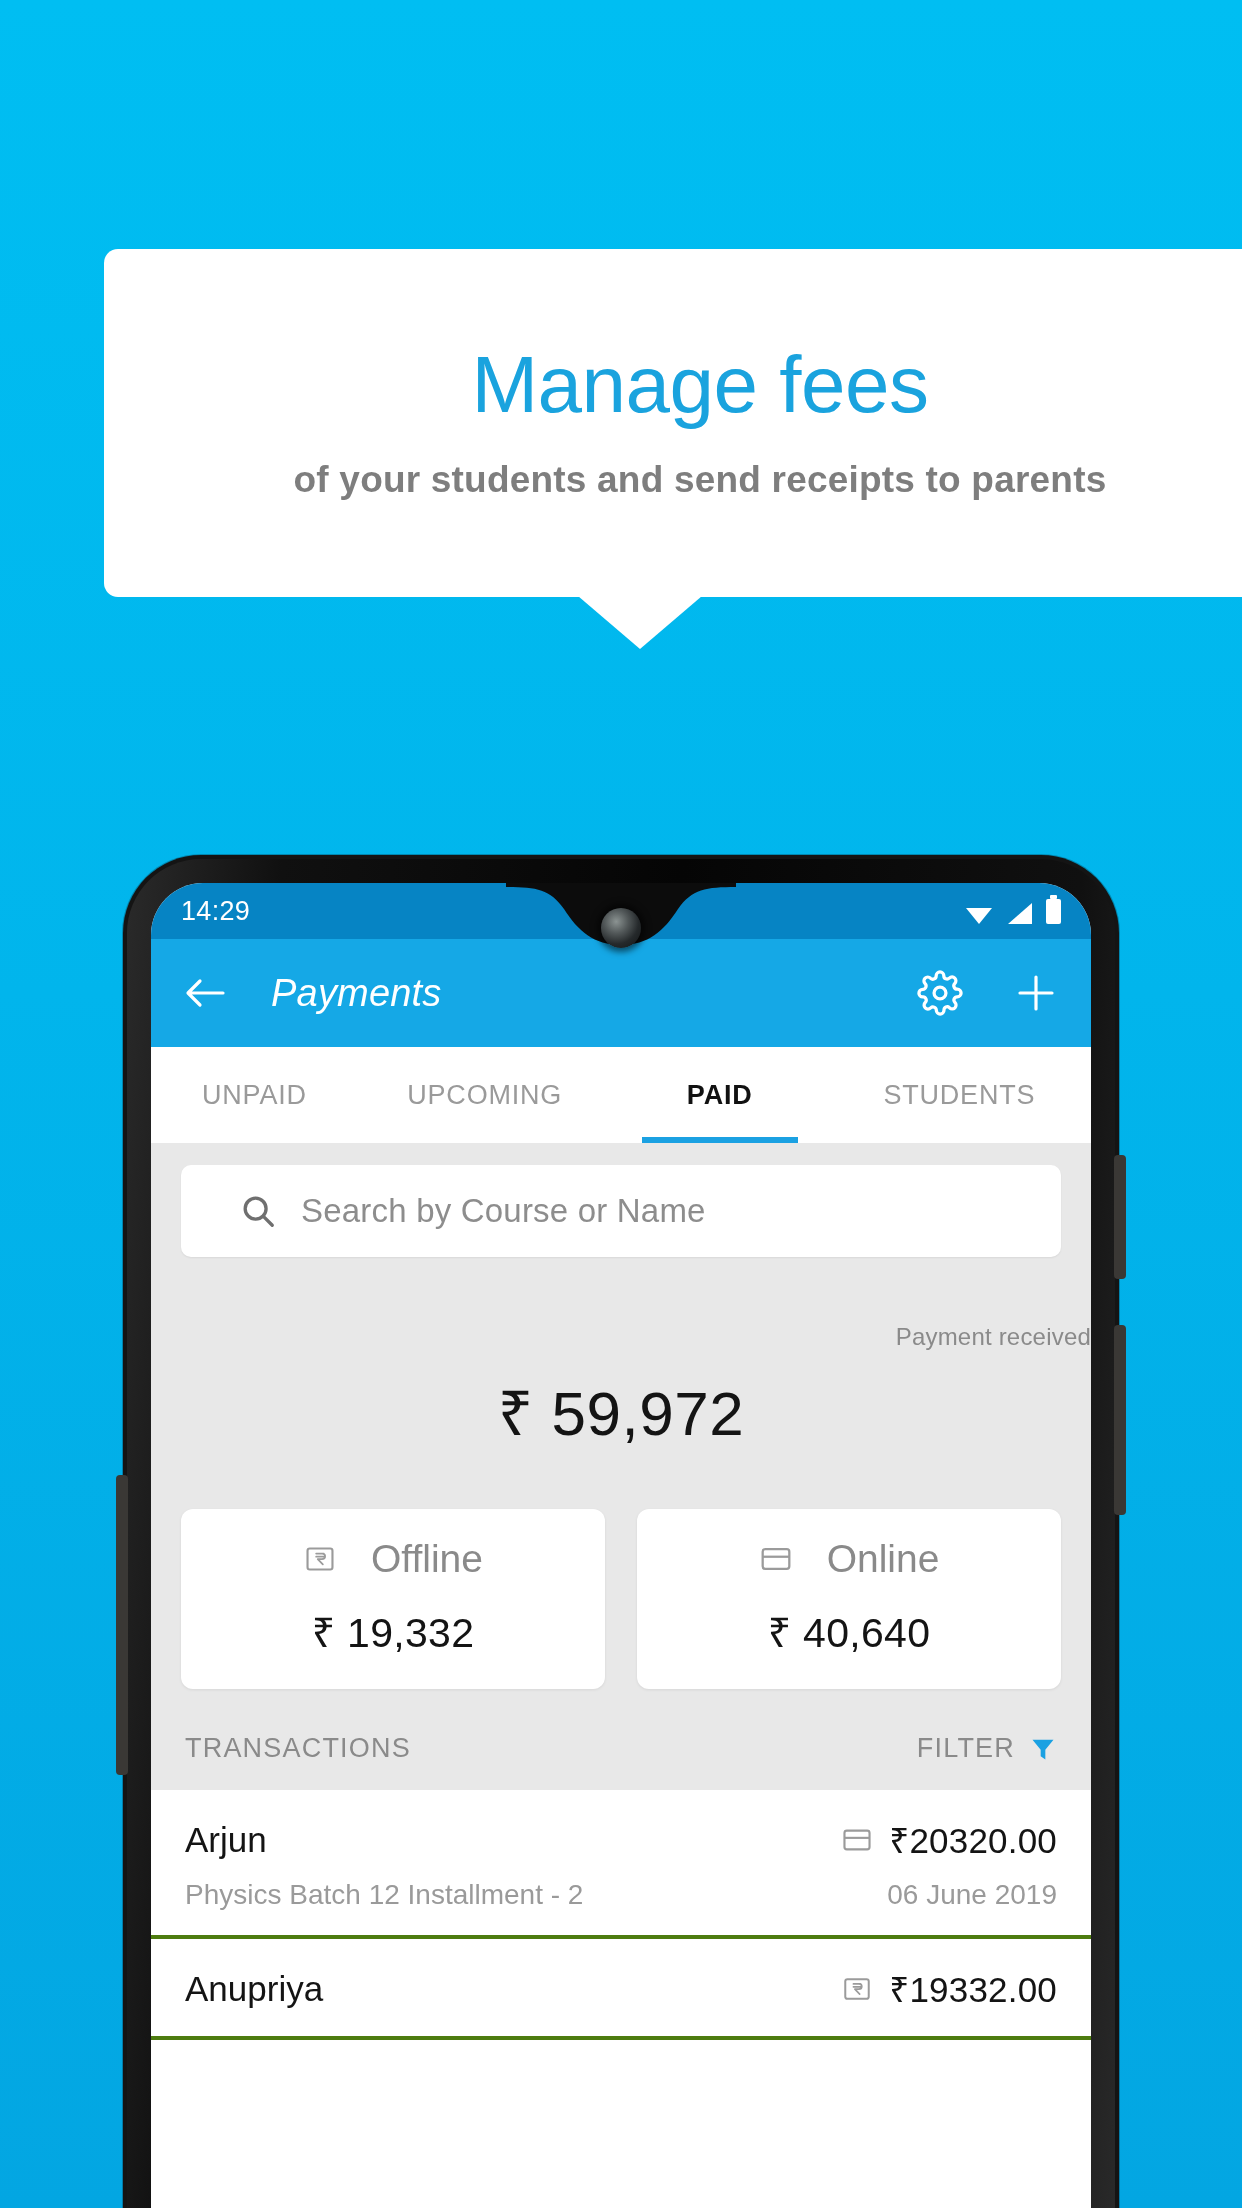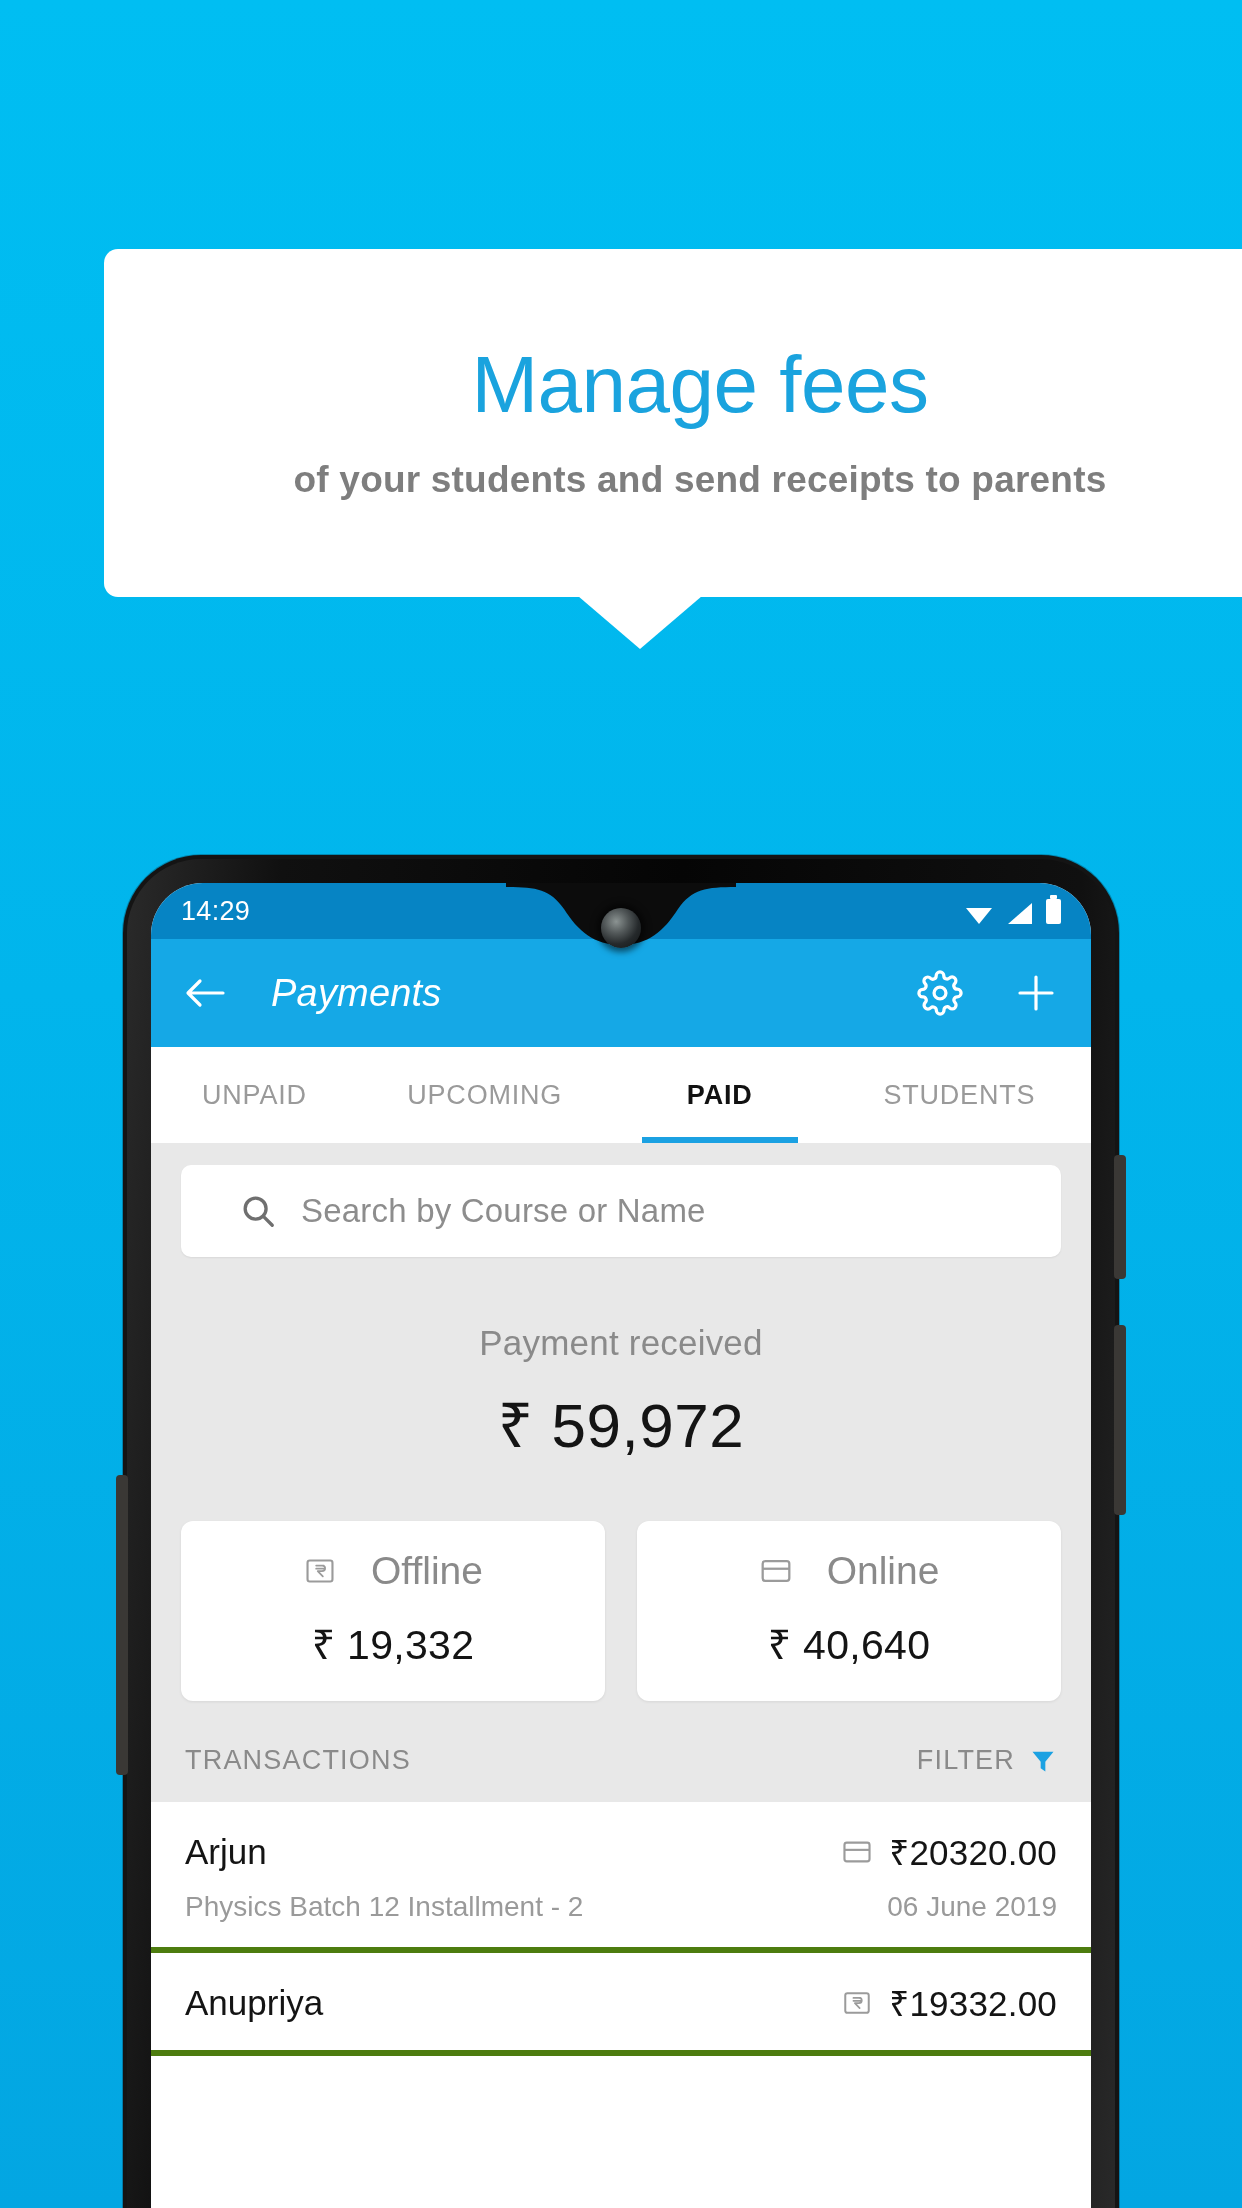--- a/index.html
+++ b/index.html
@@ -161,21 +161,21 @@
     border-radius:10px;
     display:flex; align-items:center;
     padding-left:120px;
     position:relative;
     box-shadow:0 1px 2px rgba(0,0,0,.07);
   }
   .search-icon { position:absolute; left:58px; top:50%; transform:translateY(-50%); }
   .search-ph { color:#8d8d8d; font-size:33px; letter-spacing:0.2px; }
 
   .summary { text-align:center; padding:40px 0 10px; }
-  .summary-label { color:#8a8a8a; font-size:35px; letter-spacing:0.2px; }
+  .summary-label { color:#8a8a8a; font-size:24px; letter-spacing:0.2px;text-align:right; }
   .summary-amount { color:#141414; font-size:62px; font-weight:400; margin-top:18px; letter-spacing:0.5px; }
 
   .cards {
     display:flex; gap:32px;
     padding:46px 30px 0 30px;
   }
   .card {
     flex:1;
     background:#fff;
     border-radius:12px;
@@ -190,21 +190,21 @@
   .card-amt { color:#141414; font-size:41px; margin-top:22px; letter-spacing:0.3px; }
 
   .txheader {
     display:flex; align-items:center;
     padding:44px 34px 26px 34px;
     color:#8a8a8a; font-size:27px; letter-spacing:1.2px;
   }
   .txheader .filter { margin-left:auto; display:flex; align-items:center; gap:14px; }
 
   .txlist { background:#fff; }
-  .txrow { padding:26px 34px 24px 34px; border-bottom:6px solid #4d7c0f; }
+  .txrow { padding:26px 34px 24px 34px; border-bottom:4px solid #4d7c0f; }
   .txrow-top { display:flex; align-items:center; }
   .tx-name { font-size:35px; color:#141414; }
   .tx-amtwrap { margin-left:auto; display:flex; align-items:center; gap:16px; }
   .tx-amt { font-size:35px; color:#141414; letter-spacing:0.2px; }
   .txrow-bot { display:flex; align-items:center; margin-top:16px; }
   .tx-desc { font-size:28px; color:#9A9A9A; }
   .tx-date { margin-left:auto; font-size:28px; color:#9A9A9A; }
 
   svg { display:block; }
 </style>

